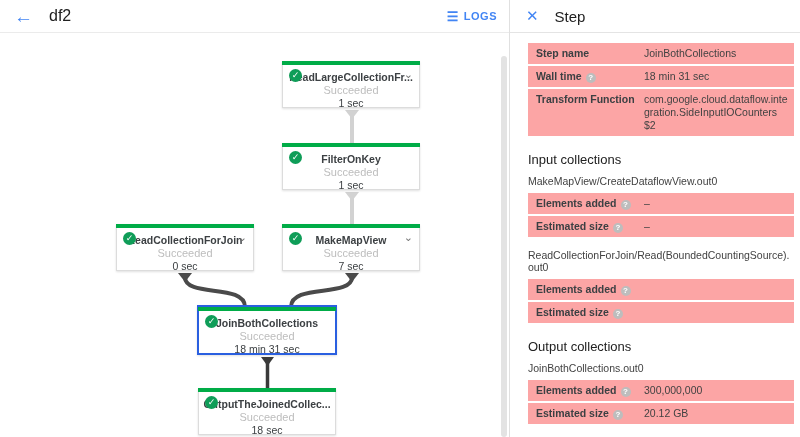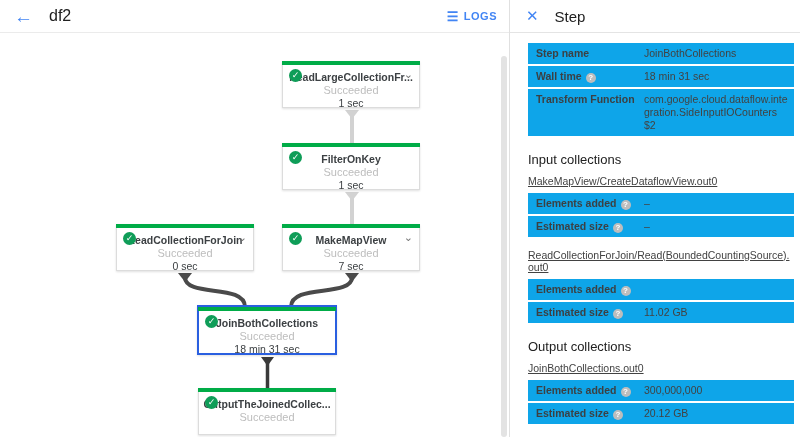--- a/index.html
+++ b/index.html
@@ -36,28 +36,28 @@
   .v-scrollbar { position:absolute; right:2px; top:56px; bottom:0; width:6px; background:#e3e3e3;
                  border-radius:3px; z-index:6; }
 
   
   .right-panel { position:relative; width:290px; height:437px; background:#fff; overflow:hidden; }
   .right-header { height:33px; border-bottom:1px solid #e4e4e4; display:flex; align-items:center; padding:0 16px; }
   .close-x { color:#4285f4; font-size:15px; cursor:pointer; margin-right:16px; }
   .panel-title { font-size:15px; color:#212121; }
   .panel-body { padding:10px 6px 0 18px; }
 
-  .kv-row { display:flex; background:#0ea5e9; padding:4px 6px 4px 8px; margin-bottom:2px; }
+  .kv-row { display:flex; background:#fca5a5; padding:4px 6px 4px 8px; margin-bottom:2px; }
   .kv-label { flex:0 0 108px; font-size:10.5px; font-weight:bold; color:#3c4043; line-height:13px; }
   .kv-value { flex:1; font-size:10.5px; color:#424242; line-height:13px; word-break:break-all; }
   .help { display:inline-block; width:10px; height:10px; border-radius:50%; background:#bdbdbd; color:#fff;
           font-size:8px; font-weight:bold; line-height:10px; text-align:center; margin-left:4px; cursor:pointer; }
 
   .section-heading { font-size:13px; color:#212121; margin:16px 0 8px 0; }
-  .coll-name { font-size:10.5px; color:#424242; margin:12px 0 6px 0; word-break:break-all;text-decoration:underline; }
+  .coll-name { font-size:10.5px; color:#424242; margin:12px 0 6px 0; word-break:break-all; }
   .coll-name.first { margin-top:0; }
 </style>
 </head>
 <body>
 
 <div class="app">
 
   <div class="left-panel">
 
     <div class="left-header">
@@ -151,20 +151,21 @@
       <div class="node-time">18 min 31 sec</div>
     </div>
 
     <div class="node" style="left:198px; top:388px;">
       <div class="node-bar"></div>
       <div class="node-title-row">
         <span class="check">✓</span>
         <span class="node-title">OutputTheJoinedCollec...</span>
       </div>
       <div class="node-status">Succeeded</div>
+      <div class="node-time">18 sec</div>
     </div>
 
     <div class="v-scrollbar"></div>
   </div>
 
   <div class="right-panel">
 
     <div class="right-header">
       <span class="close-x">✕</span>
       <span class="panel-title">Step</span>
@@ -196,21 +197,20 @@
         <span class="kv-label"><span>Estimated size</span><span class="help">?</span></span>
         <span class="kv-value">–</span>
       </div>
 
       <div class="coll-name">ReadCollectionForJoin/Read(BoundedCountingSource).out0</div>
       <div class="kv-row">
         <span class="kv-label"><span>Elements added</span><span class="help">?</span></span>
       </div>
       <div class="kv-row">
         <span class="kv-label"><span>Estimated size</span><span class="help">?</span></span>
-        <span class="kv-value">11.02 GB</span>
       </div>
 
       <div class="section-heading">Output collections</div>
 
       <div class="coll-name first">JoinBothCollections.out0</div>
       <div class="kv-row">
         <span class="kv-label"><span>Elements added</span><span class="help">?</span></span>
         <span class="kv-value">300,000,000</span>
       </div>
       <div class="kv-row">

